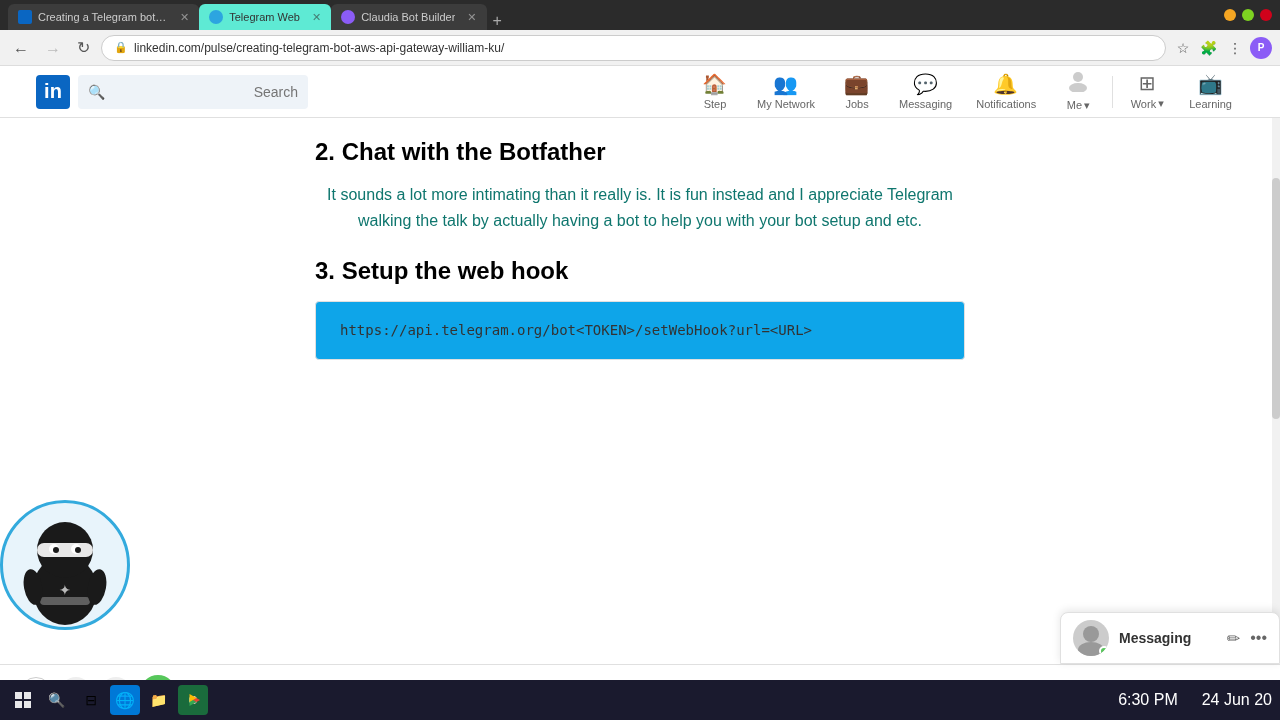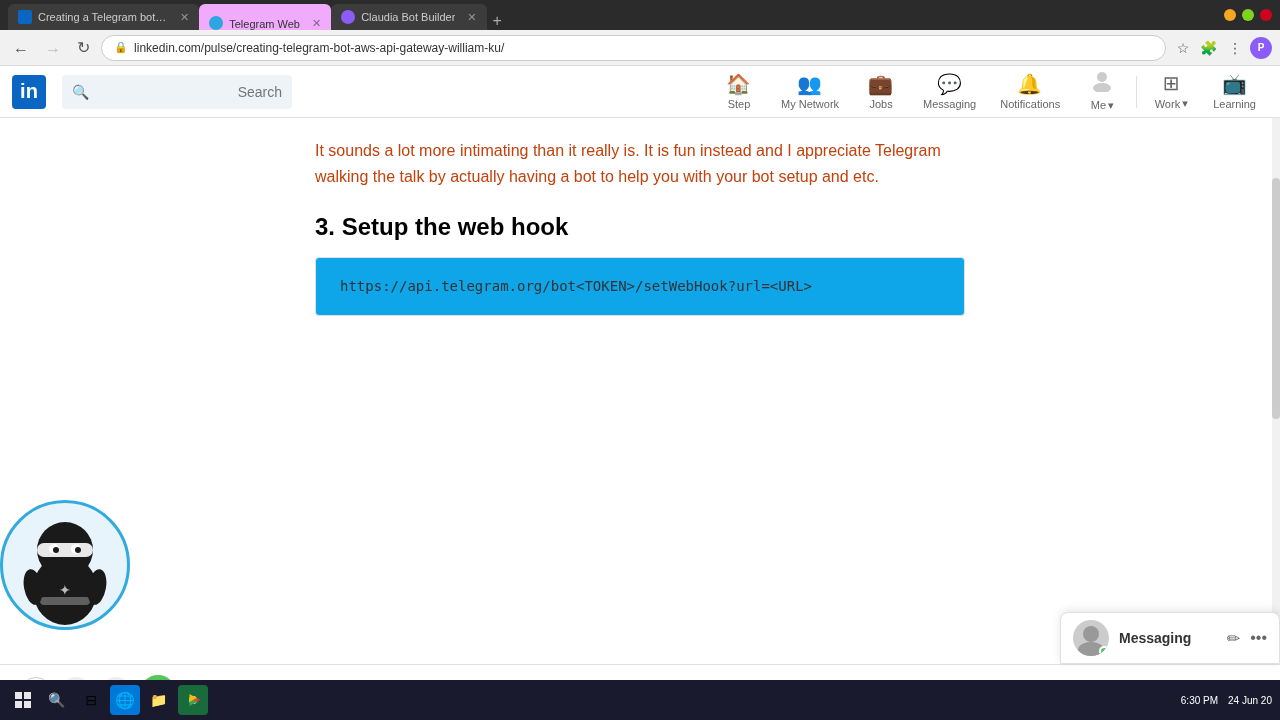--- a/index.html
+++ b/index.html
@@ -19,21 +19,21 @@
       border-radius: 6px 6px 0 0;
       height: 26px;
       display: flex;
       align-items: center;
       padding: 0 10px;
       color: #ccc;
       font-size: 12px;
       gap: 6px;
       max-width: 200px;
     }
-    .browser-tab.active { background: #f0abfc; color: #333; align-items: flex-end; }
+    .browser-tab.active { background: #5eead4; color: #333; }
     .tab-favicon { width: 14px; height: 14px; border-radius: 2px; display: inline-block; }
     .tab-favicon.li { background: #0a66c2; }
     .tab-favicon.tg { background: #2CA5E0; border-radius: 50%; }
     .tab-favicon.cl { background: #8B5CF6; border-radius: 50%; }
     .tab-close { margin-left: 6px; cursor: pointer; opacity: 0.6; font-size: 11px; }
     .tabs-row {
       display: flex;
       align-items: flex-end;
       flex: 1;
       height: 100%;
@@ -114,22 +114,22 @@
       font-weight: bold;
     }
 
     
     .linkedin-nav {
       background: #fff;
       border-bottom: 1px solid #e0e0e0;
       height: 52px;
       display: flex;
       align-items: center;
-      padding: 0 12px;
-      gap: 8px;
+      padding: 0 36px;
+      gap: 0;
       position: sticky;
       top: 0;
       z-index: 100;
     }
     .li-logo {
       width: 34px; height: 34px;
       background: #0a66c2;
       border-radius: 4px;
       display: flex; align-items: center; justify-content: center;
       color: #fff;
@@ -234,22 +234,23 @@
 
     h2.article-heading {
       font-size: 24px;
       font-weight: 700;
       color: #000;
       margin-bottom: 16px;
     }
     .article-paragraph {
       font-size: 16px;
       line-height: 1.6;
-      color: #c2410c;
+      color: #0f766e;
       margin-bottom: 24px;
+      text-align: center;
     }
     .code-block {
       background: #0ea5e9;
       border: 1px solid #e0e0e0;
       border-radius: 4px;
       padding: 20px 24px;
       margin: 16px 0 24px 0;
       font-family: 'Courier New', Courier, monospace;
       font-size: 14px;
       color: #333;
@@ -530,20 +531,21 @@
 
         <rect x="30" y="92" width="50" height="8" rx="4" fill="white" opacity="0.3"></rect>
 
         <ellipse cx="23" cy="82" rx="9" ry="18" fill="#1a1a1a" transform="rotate(-10 23 82)"></ellipse>
         <ellipse cx="87" cy="82" rx="9" ry="18" fill="#1a1a1a" transform="rotate(10 87 82)"></ellipse>
       </svg>
     </div>
   </div>
 
   <div class="article-container">
+    <h2 class="article-heading">2. Chat with the Botfather</h2>
     <p class="article-paragraph">It sounds a lot more intimating than it really is. It is fun instead and I appreciate Telegram walking the talk by actually having a bot to help you with your bot setup and etc.</p>
 
     <h2 class="article-heading">3. Setup the web hook</h2>
 
     <div class="code-block">
       <code>https://api.telegram.org/bot&lt;TOKEN&gt;/setWebHook?url=&lt;URL&gt;</code>
     </div>
 
   </div>
 
@@ -614,17 +616,17 @@
   <div style="width:30px;height:30px;display:flex;align-items:center;justify-content:center;cursor:pointer;">📁</div>
   <div style="width:30px;height:30px;background:#1a6b3c;border-radius:4px;display:flex;align-items:center;justify-content:center;cursor:pointer;">
     <svg width="18" height="18" viewBox="0 0 18 18">
         <circle cx="9" cy="9" r="4" fill="#fff"></circle>
         <path d="M9 2a7 7 0 1 1 0 14A7 7 0 0 1 9 2zm0 2a5 5 0 1 0 0 10A5 5 0 0 0 9 4z" fill="transparent"></path>
         <path d="M9 5 L16 9 L9 13 Z" fill="#ea4335" transform="rotate(0 9 9)"></path>
         <path d="M9 5 L16 9 L9 13 Z" fill="#34a853" transform="rotate(120 9 9)"></path>
         <path d="M9 5 L16 9 L9 13 Z" fill="#fbbc04" transform="rotate(240 9 9)"></path>
       </svg>
   </div>
-  <div style="margin-left:auto; display:flex; align-items:center; gap:10px; color:white; font-size:10px;">
+  <div style="margin-left:auto; display:flex; align-items:center; gap:24px; color:white; font-size:16px;">
     <span>6:30 PM</span>
     <span>24 Jun 20</span>
   </div>
 </div>
 
 </body></html>

